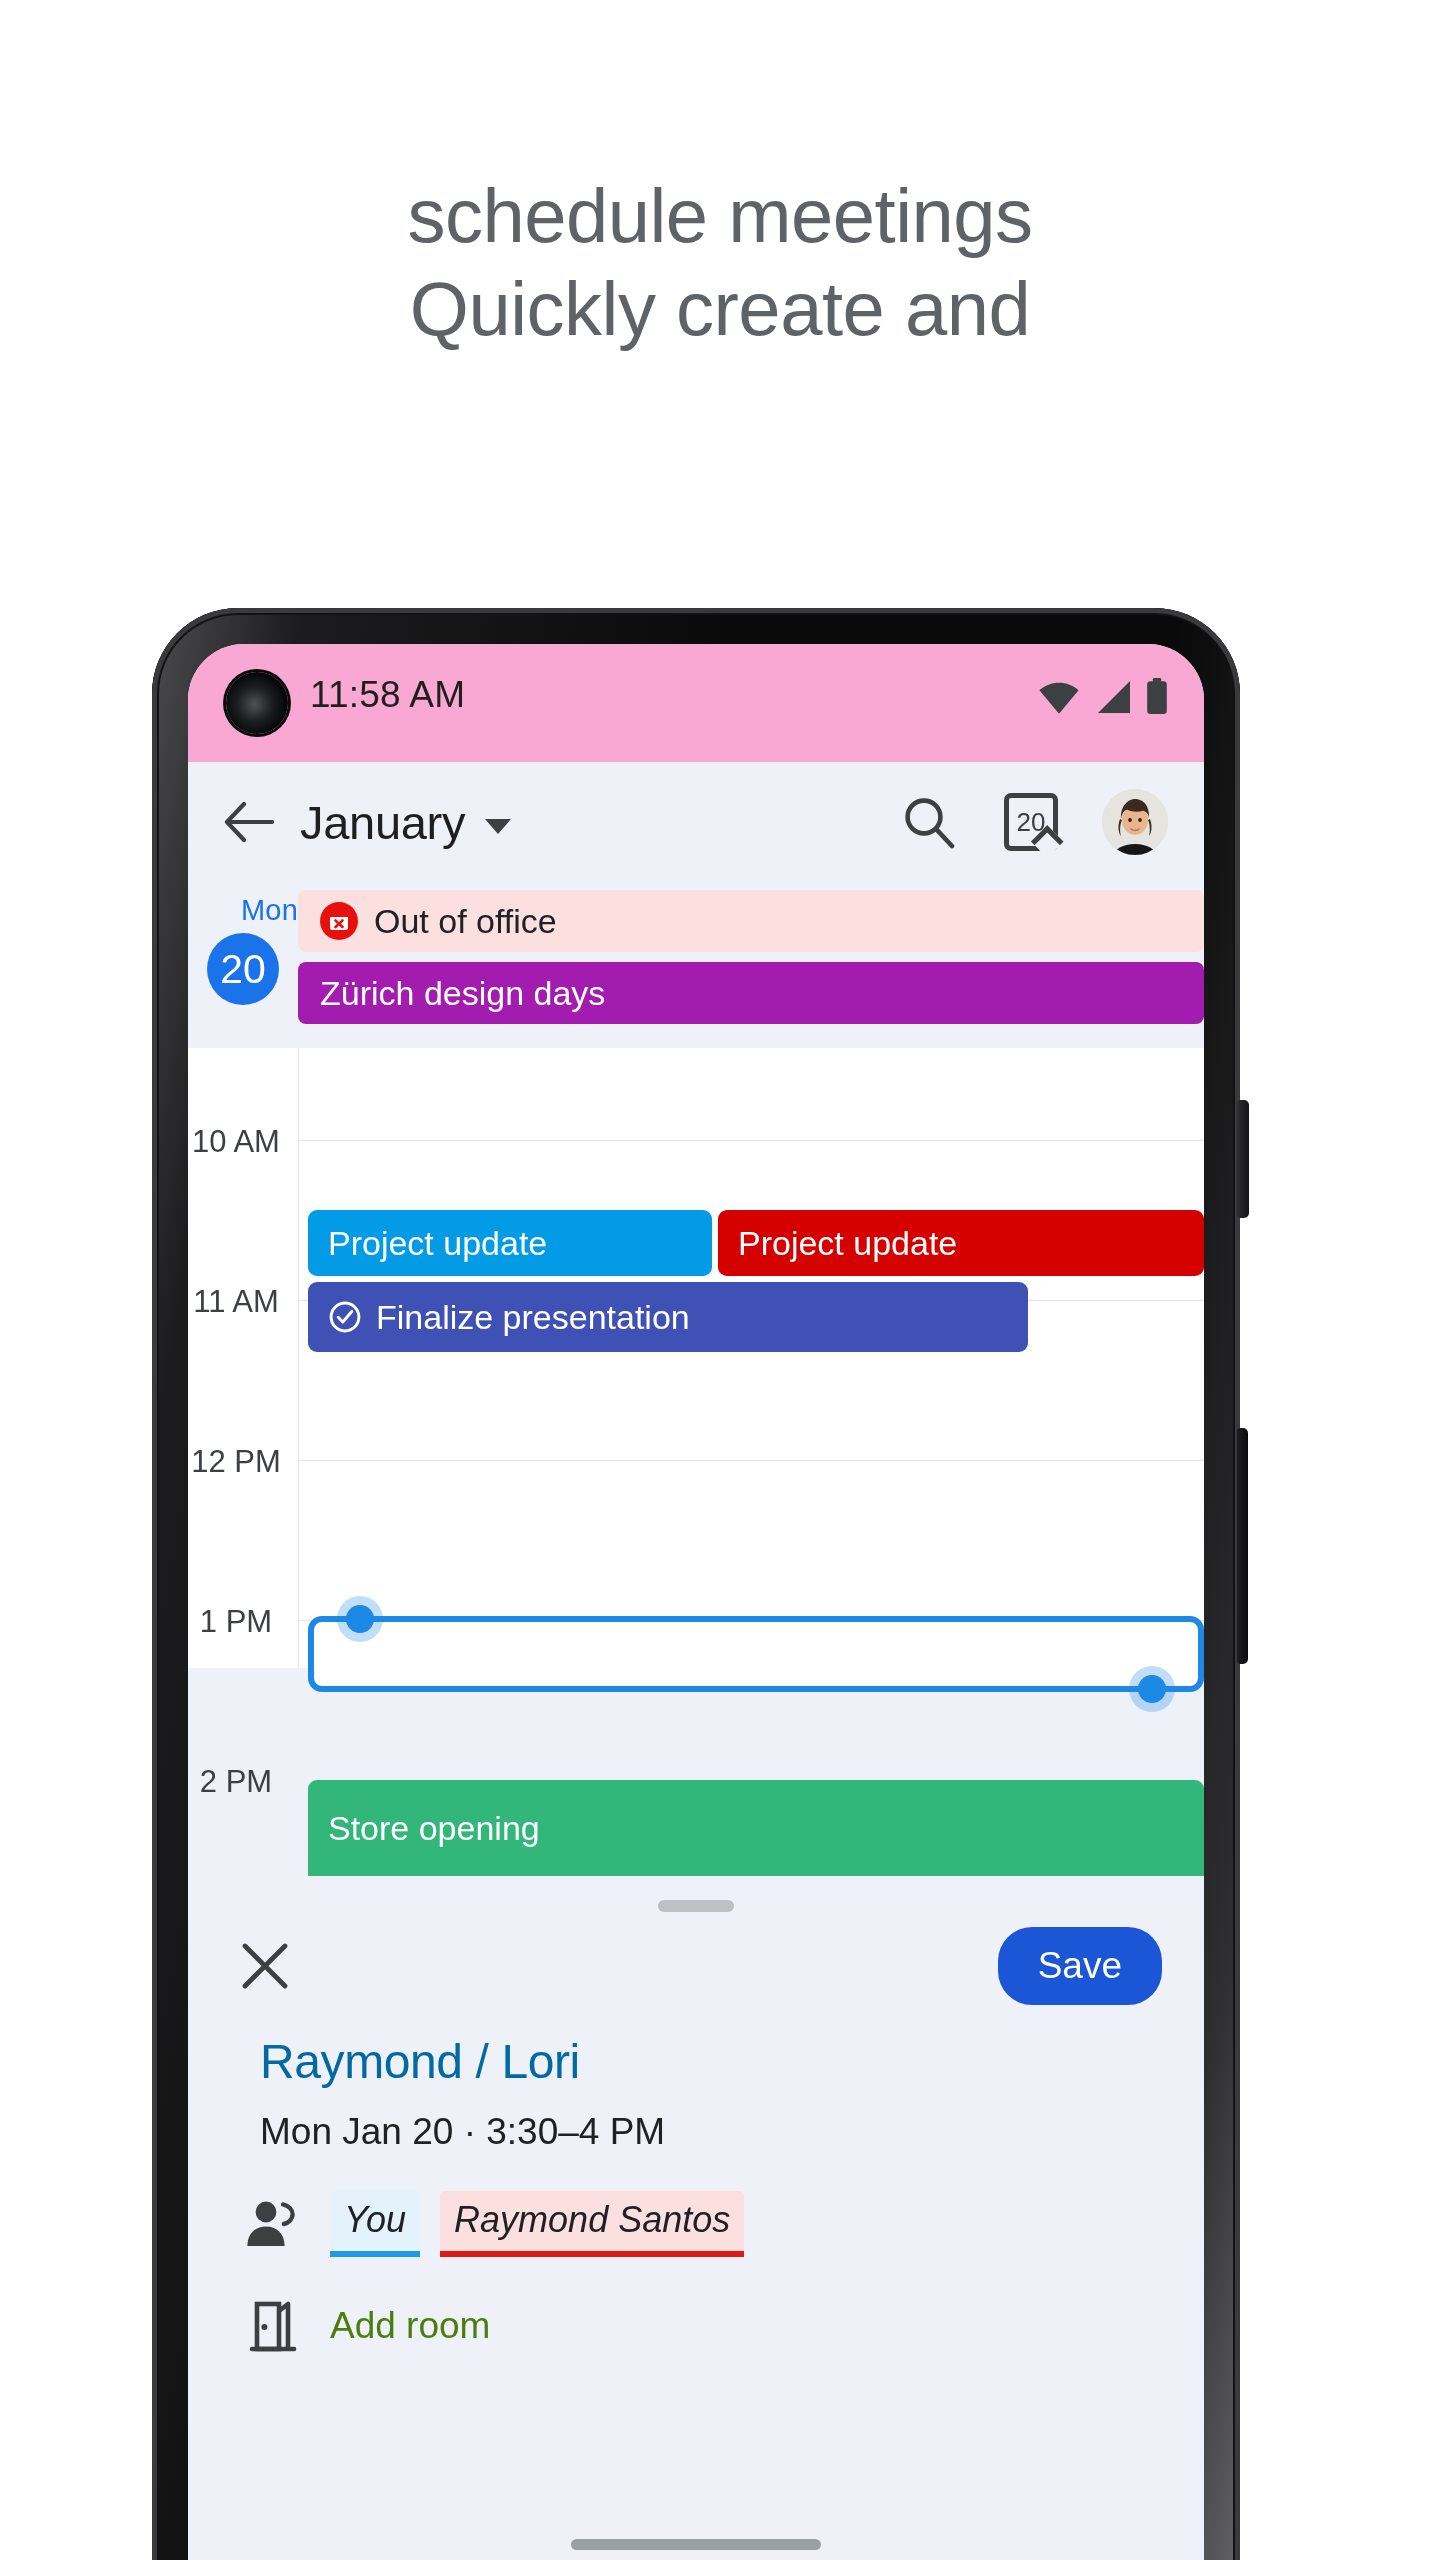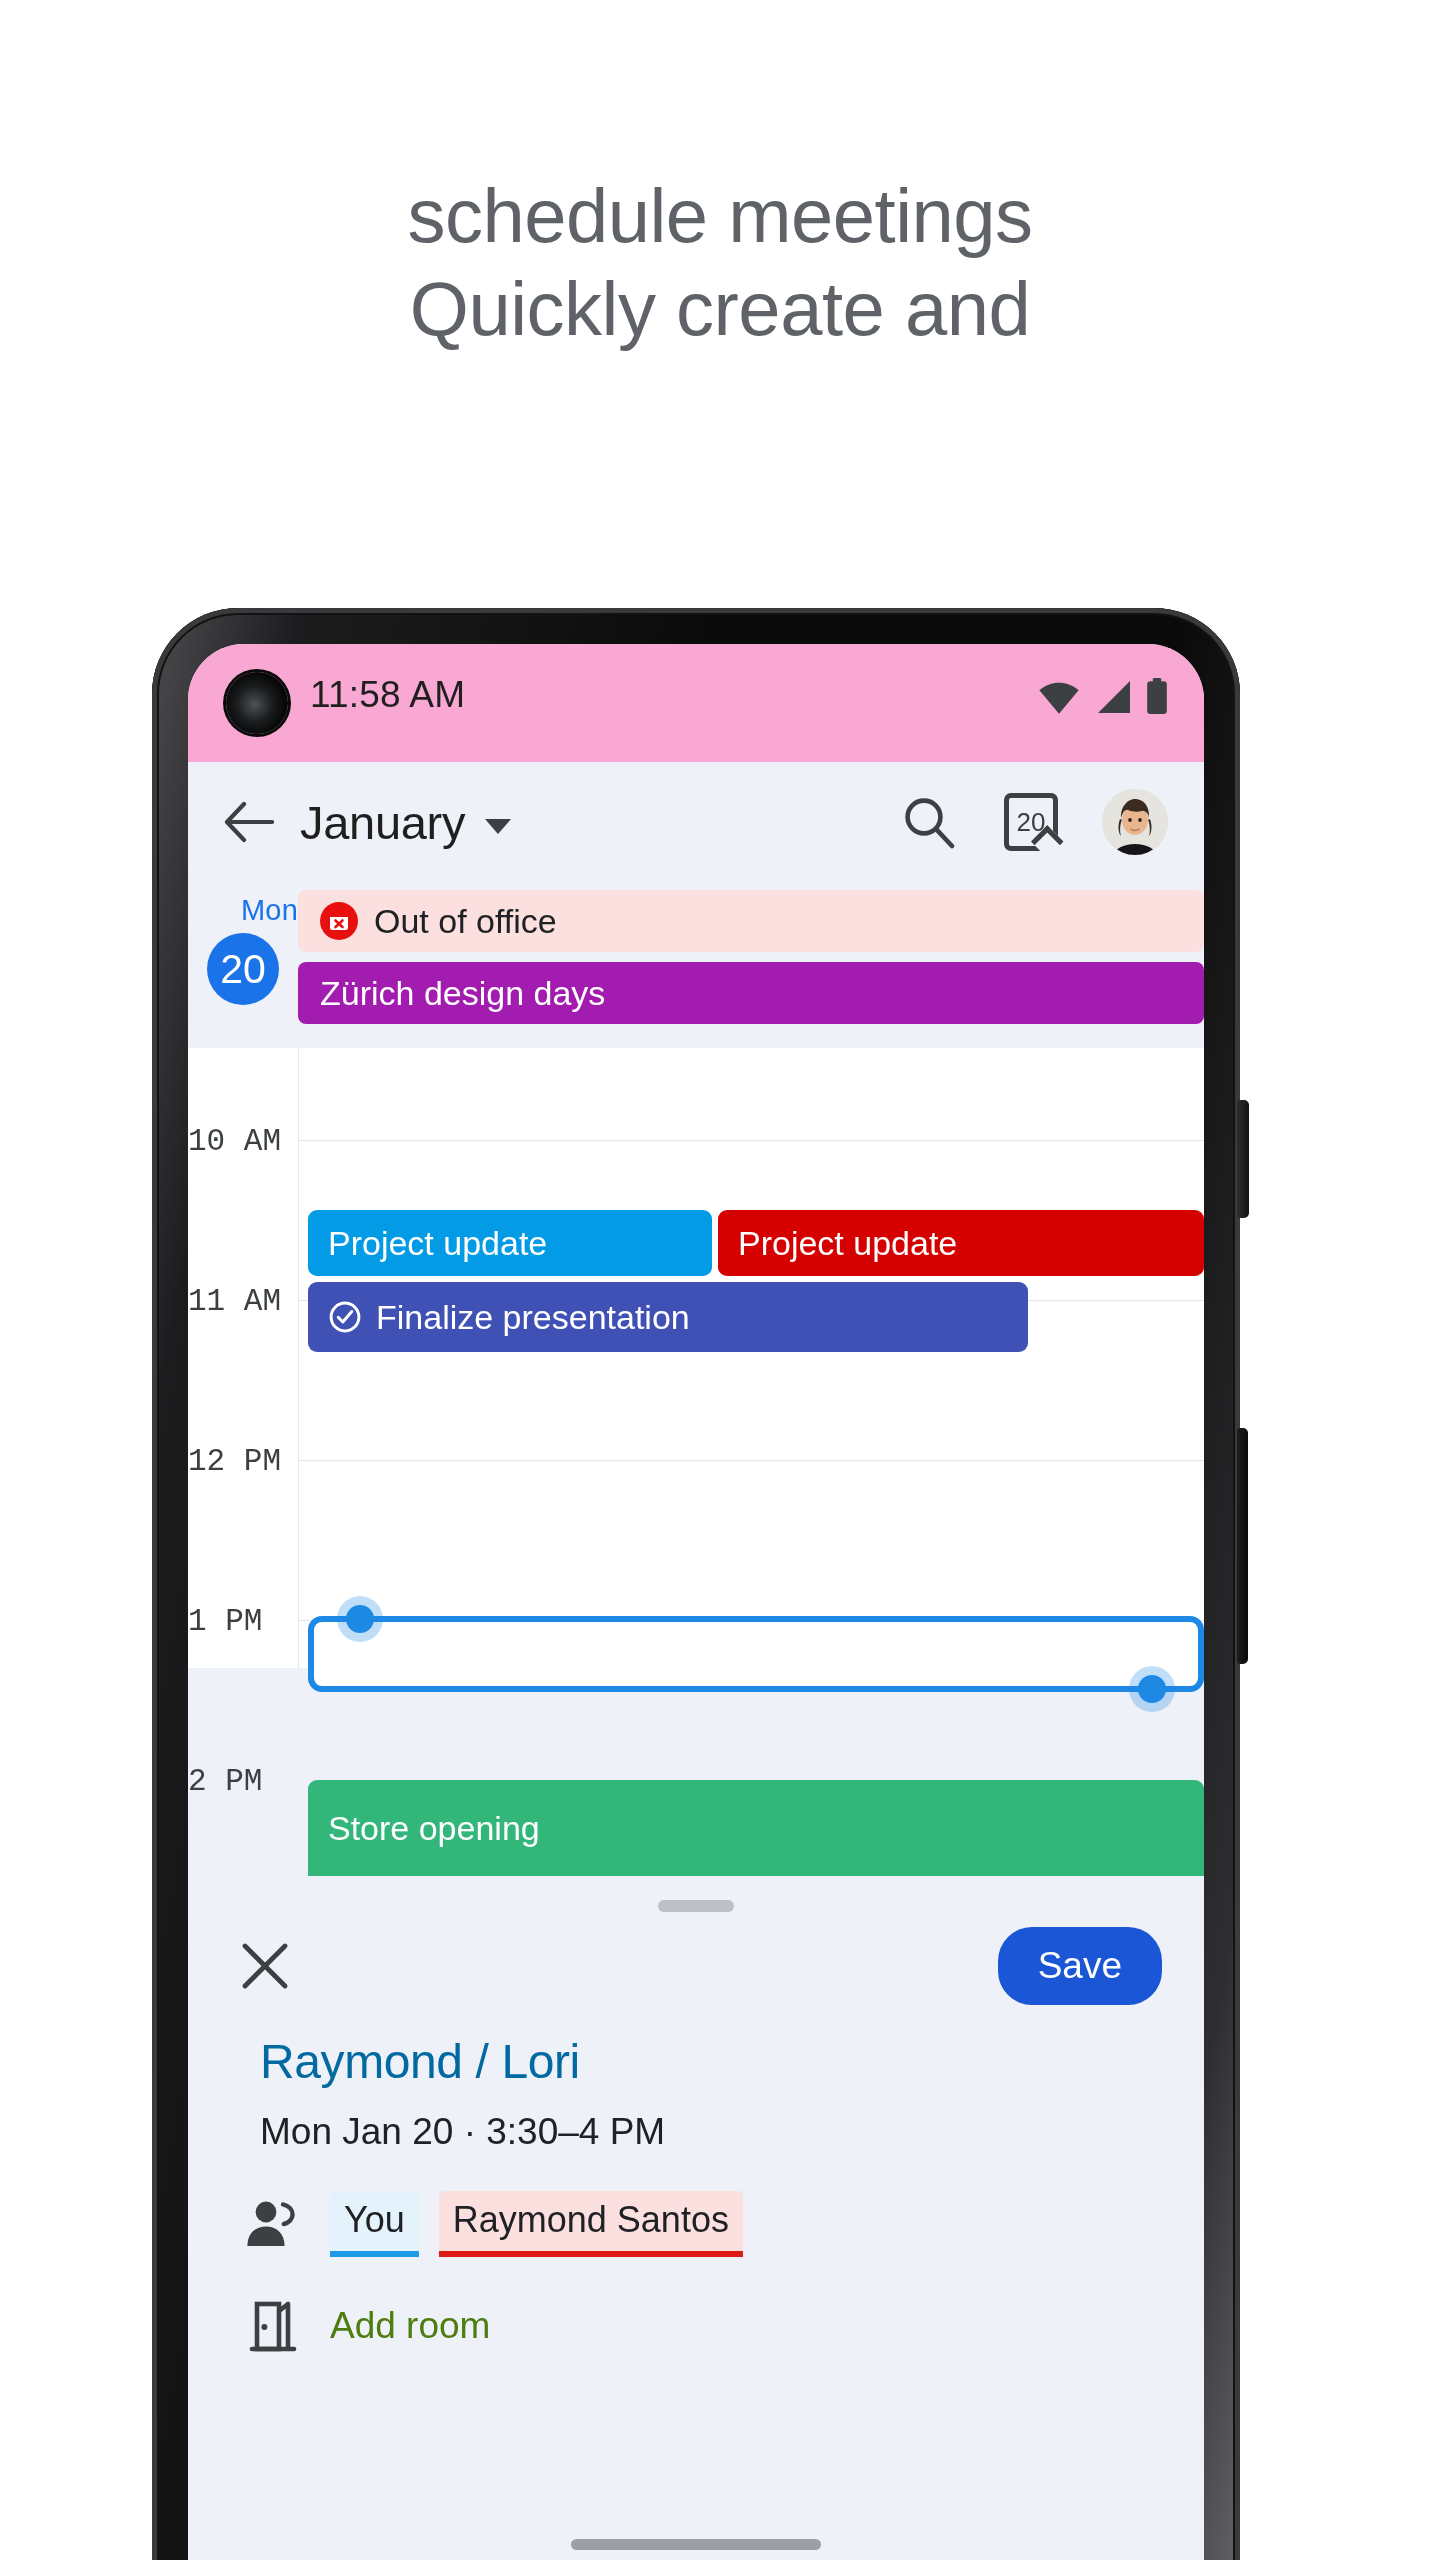--- a/index.html
+++ b/index.html
@@ -181,24 +181,23 @@
     background: #ffffff;
     height: 620px;
   }
   .gridline {
     position: absolute; left: 110px; right: 0;
     height: 1px; background: #e4e6eb;
   }
   .hour-label {
     position: absolute;
     left: 0; width: 96px;
-    text-align: left;
+    text-align: center;
     font-size: 31px;
     color: #3c4043;
-    font-family: Liberation Mono, monospace;
   }
   .vline { position: absolute; left: 110px; top: 0; bottom: 0; width: 1px; background: #e4e6eb; }
 
   .event {
     position: absolute;
     border-radius: 9px;
     color: #fff;
     font-size: 34px;
     display: flex; align-items: center;
     padding-left: 20px;
@@ -262,20 +261,21 @@
     display: flex; align-items: center;
     padding: 38px 0 0 54px;
   }
   .row-icon { width: 62px; height: 62px; flex: none; display:flex; align-items:center; justify-content:center; margin-right: 26px; }
   .att-chip {
     font-size: 36px;
     padding: 8px 14px 10px 14px;
     border-radius: 5px 5px 0 0;
     margin-right: 20px;
     color: #202124;
+    font-style: italic;
   }
   .att-you { background: #e4f2fb; border-bottom: 6px solid #1e9ae6; }
   .att-ray { background: #fbe0df; border-bottom: 6px solid #dd1a14; }
   .row-text { font-size: 37px; color: #4d7c0f; }
 
   .nav-pill {
     position: absolute;
     left: 50%; transform: translateX(-50%);
     bottom: 18px;
     width: 250px; height: 11px; border-radius: 6px;

